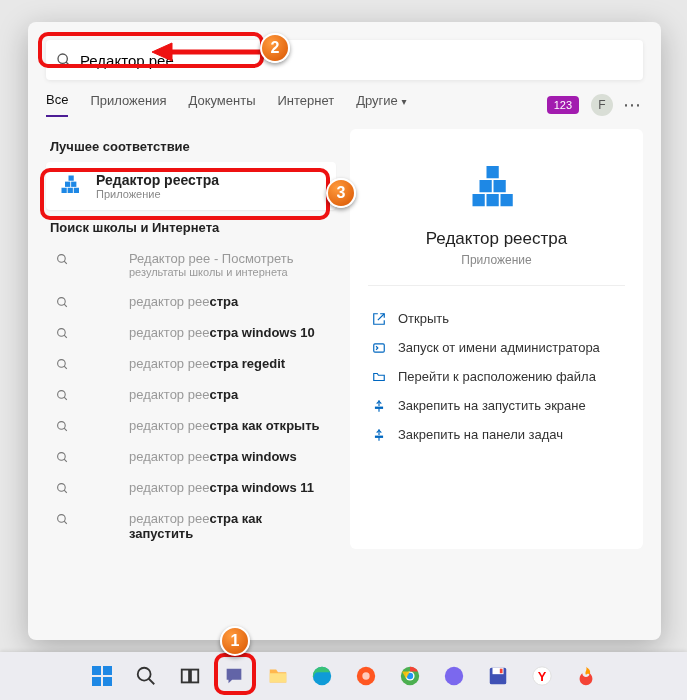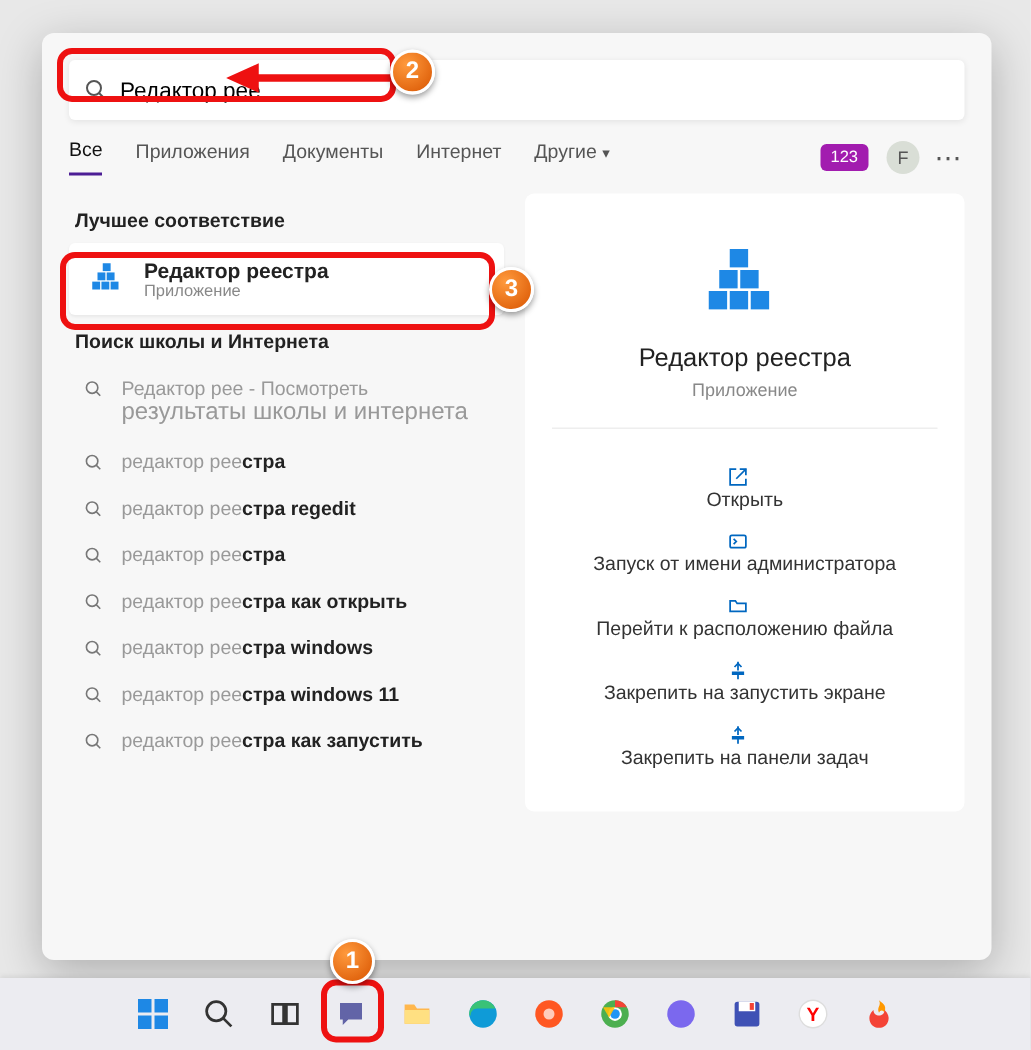--- a/index.html
+++ b/index.html
@@ -35,30 +35,30 @@
   .left-col { width: 290px; }
   .right-col { flex: 1; margin-left: 14px; background: #fff; border-radius: 6px; padding: 22px 18px; min-height: 400px; }
   .section-h { font-size: 13px; font-weight: 700; color: #222; margin: 10px 0 8px 4px; }
   .best-match {
     background: #fff; border-radius: 4px; padding: 10px 12px; display: flex; align-items: center;
     box-shadow: 0 1px 2px rgba(0,0,0,0.06); margin-bottom: 6px;
   }
   .best-match .bm-icon { width: 28px; height: 28px; margin-right: 10px; }
   .bm-title { font-size: 14px; font-weight: 600; color: #222; }
   .bm-sub { font-size: 11px; color: #888; }
-  .sugg { display: flex; align-items: flex-start; padding: 8px 10px; font-size: 13px; color: #444; cursor: pointer; border-radius: 4px; }
+  .sugg { display: flex; align-items: flex-start; padding: 8px 10px; font-size: 13px; color: #444; cursor: pointer; border-radius: 4px; gap: 48px; }
   .sugg .mag { margin-right: 12px; color: #777; font-size: 13px; margin-top: 2px; }
   .sugg .light { color: #999; }
   .sugg strong { font-weight: 700; color: #222; }
-  .sugg-sub { font-size: 16px; color: #999; }
+  .sugg-sub { font-size: 11px; color: #999; }
   .right-col .app-icon { display: flex; justify-content: center; margin: 8px 0 14px 0; }
   .app-title { text-align: center; font-size: 17px; color: #222; }
   .app-sub { text-align: center; font-size: 12px; color: #888; margin-top: 4px; }
   .divider { height: 1px; background: #eee; margin: 18px 0; }
-  .action { display: flex; align-items: center; font-size: 13px; color: #333; padding: 7px 2px; cursor: pointer; flex-direction: column; }
+  .action { display: flex; align-items: center; font-size: 13px; color: #333; padding: 7px 2px; cursor: pointer; }
   .action .aicon { width: 18px; margin-right: 10px; display: flex; justify-content: center; color: #0067c0; }
 
   
   .anno { position: absolute; pointer-events: none; }
   .anno-box { border: 4px solid #e11; border-radius: 10px; }
   .anno-num {
     width: 30px; height: 30px; border-radius: 50%;
     background: radial-gradient(circle at 35% 30%, #ff9a3d, #d85400);
     color: #fff; font-weight: 700; display: flex; align-items: center; justify-content: center;
     box-shadow: 0 2px 4px rgba(0,0,0,0.4); border: 2px solid #fff; font-size: 16px;
@@ -151,20 +151,31 @@
             </div>
           </div>
           <div class="sugg">
             <span class="mag">
               <svg width="13" height="13" viewBox="0 0 24 24" fill="none" stroke="currentColor" stroke-width="2">
                 <circle cx="10" cy="10" r="7"></circle>
                 <line x1="20" y1="20" x2="15" y2="15"></line>
               </svg>
             </span>
             <div>
+              <div><span class="light">редактор рее</span><strong>стра windows 10</strong><span class="light"></span></div>
+            </div>
+          </div>
+          <div class="sugg">
+            <span class="mag">
+              <svg width="13" height="13" viewBox="0 0 24 24" fill="none" stroke="currentColor" stroke-width="2">
+                <circle cx="10" cy="10" r="7"></circle>
+                <line x1="20" y1="20" x2="15" y2="15"></line>
+              </svg>
+            </span>
+            <div>
               <div><span class="light">редактор рее</span><strong>стра regedit</strong><span class="light"></span></div>
             </div>
           </div>
           <div class="sugg">
             <span class="mag">
               <svg width="13" height="13" viewBox="0 0 24 24" fill="none" stroke="currentColor" stroke-width="2">
                 <circle cx="10" cy="10" r="7"></circle>
                 <line x1="20" y1="20" x2="15" y2="15"></line>
               </svg>
             </span>

